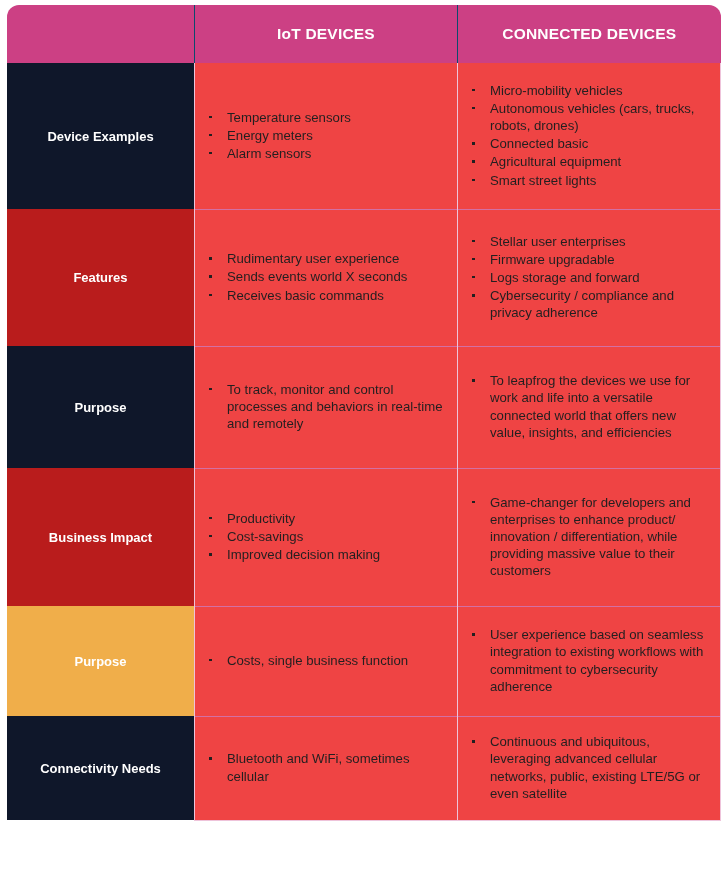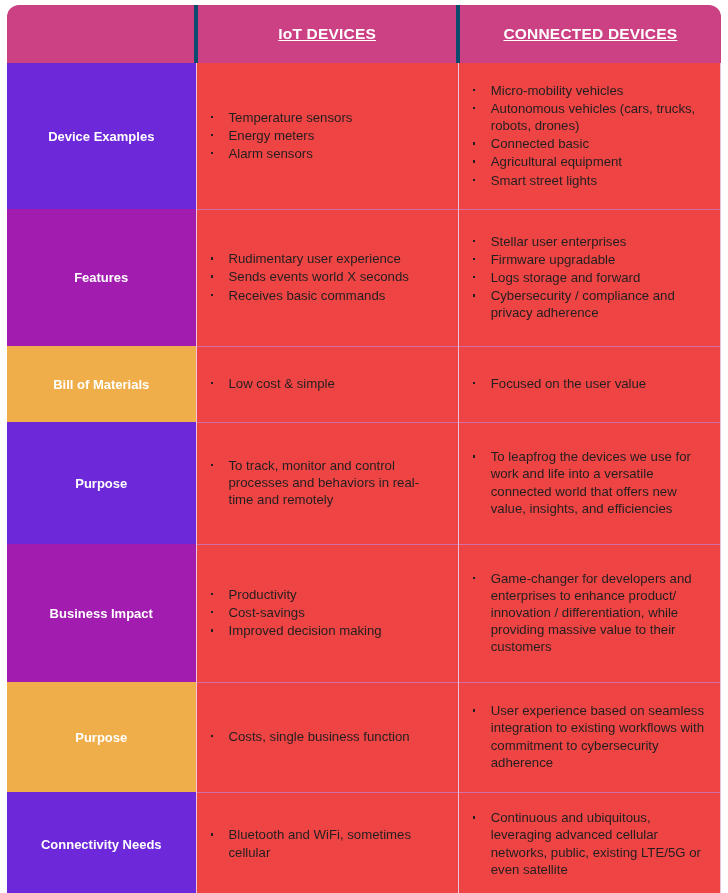--- a/index.html
+++ b/index.html
@@ -41,40 +41,39 @@
     vertical-align: middle;
     height: 58px;
     padding: 0 8px;
     border: none;
   }
   th.corner-cell {
     width: 171px;
     border-top-left-radius: 12px;
   }
   th.hdr-sep {
-    border-left: 4px solid #0c4a6e;
-    text-decoration: underline;
+    border-left: 1px solid #0c4a6e;
   }
   th.hdr-last {
     border-top-right-radius: 12px;
   }
 
   
   td.label-cell {
     width: 171px;
     color: #ffffff;
     font-size: 13px;
     font-weight: bold;
     text-align: center;
     vertical-align: middle;
     padding: 4px 6px;
     border: none;
   }
-  td.label-cell.c-blue   { background: #6d28d9; margin-left: 16px; }
-  td.label-cell.c-purple { background: #a21caf; }
+  td.label-cell.c-blue   { background: #0f172a; margin-left: 16px; }
+  td.label-cell.c-purple { background: #b91c1c; }
   td.label-cell.c-orange { background: #f0ae4a; }
 
   
   td.content-cell {
     background: #ef4444;
     vertical-align: middle;
     padding: 10px 14px 10px 10px;
     border-top: 1px solid #d36fa4;
     border-right: 1px solid #eec3da;
     border-left: 1px solid #eec3da;
@@ -151,33 +150,20 @@
           </td>
           <td class="content-cell col-connected">
             <ul class="bullets">
               <li>Stellar user enterprises</li>
               <li>Firmware upgradable</li>
               <li>Logs storage and forward</li>
               <li>Cybersecurity / compliance and privacy adherence</li>
             </ul>
           </td>
         </tr>
-        <tr style="height: 76px;">
-          <td class="label-cell c-orange">Bill of Materials</td>
-          <td class="content-cell col-iot">
-            <ul class="bullets">
-              <li>Low cost &amp; simple</li>
-            </ul>
-          </td>
-          <td class="content-cell col-connected">
-            <ul class="bullets">
-              <li>Focused on the user value</li>
-            </ul>
-          </td>
-        </tr>
         <tr style="height: 122px;">
           <td class="label-cell c-blue">Purpose</td>
           <td class="content-cell col-iot">
             <ul class="bullets">
               <li>To track, monitor and control processes and behaviors in real-time and remotely</li>
             </ul>
           </td>
           <td class="content-cell col-connected">
             <ul class="bullets">
               <li>To leapfrog the devices we use for work and life into a versatile connected world that offers new value, insights, and efficiencies</li>

